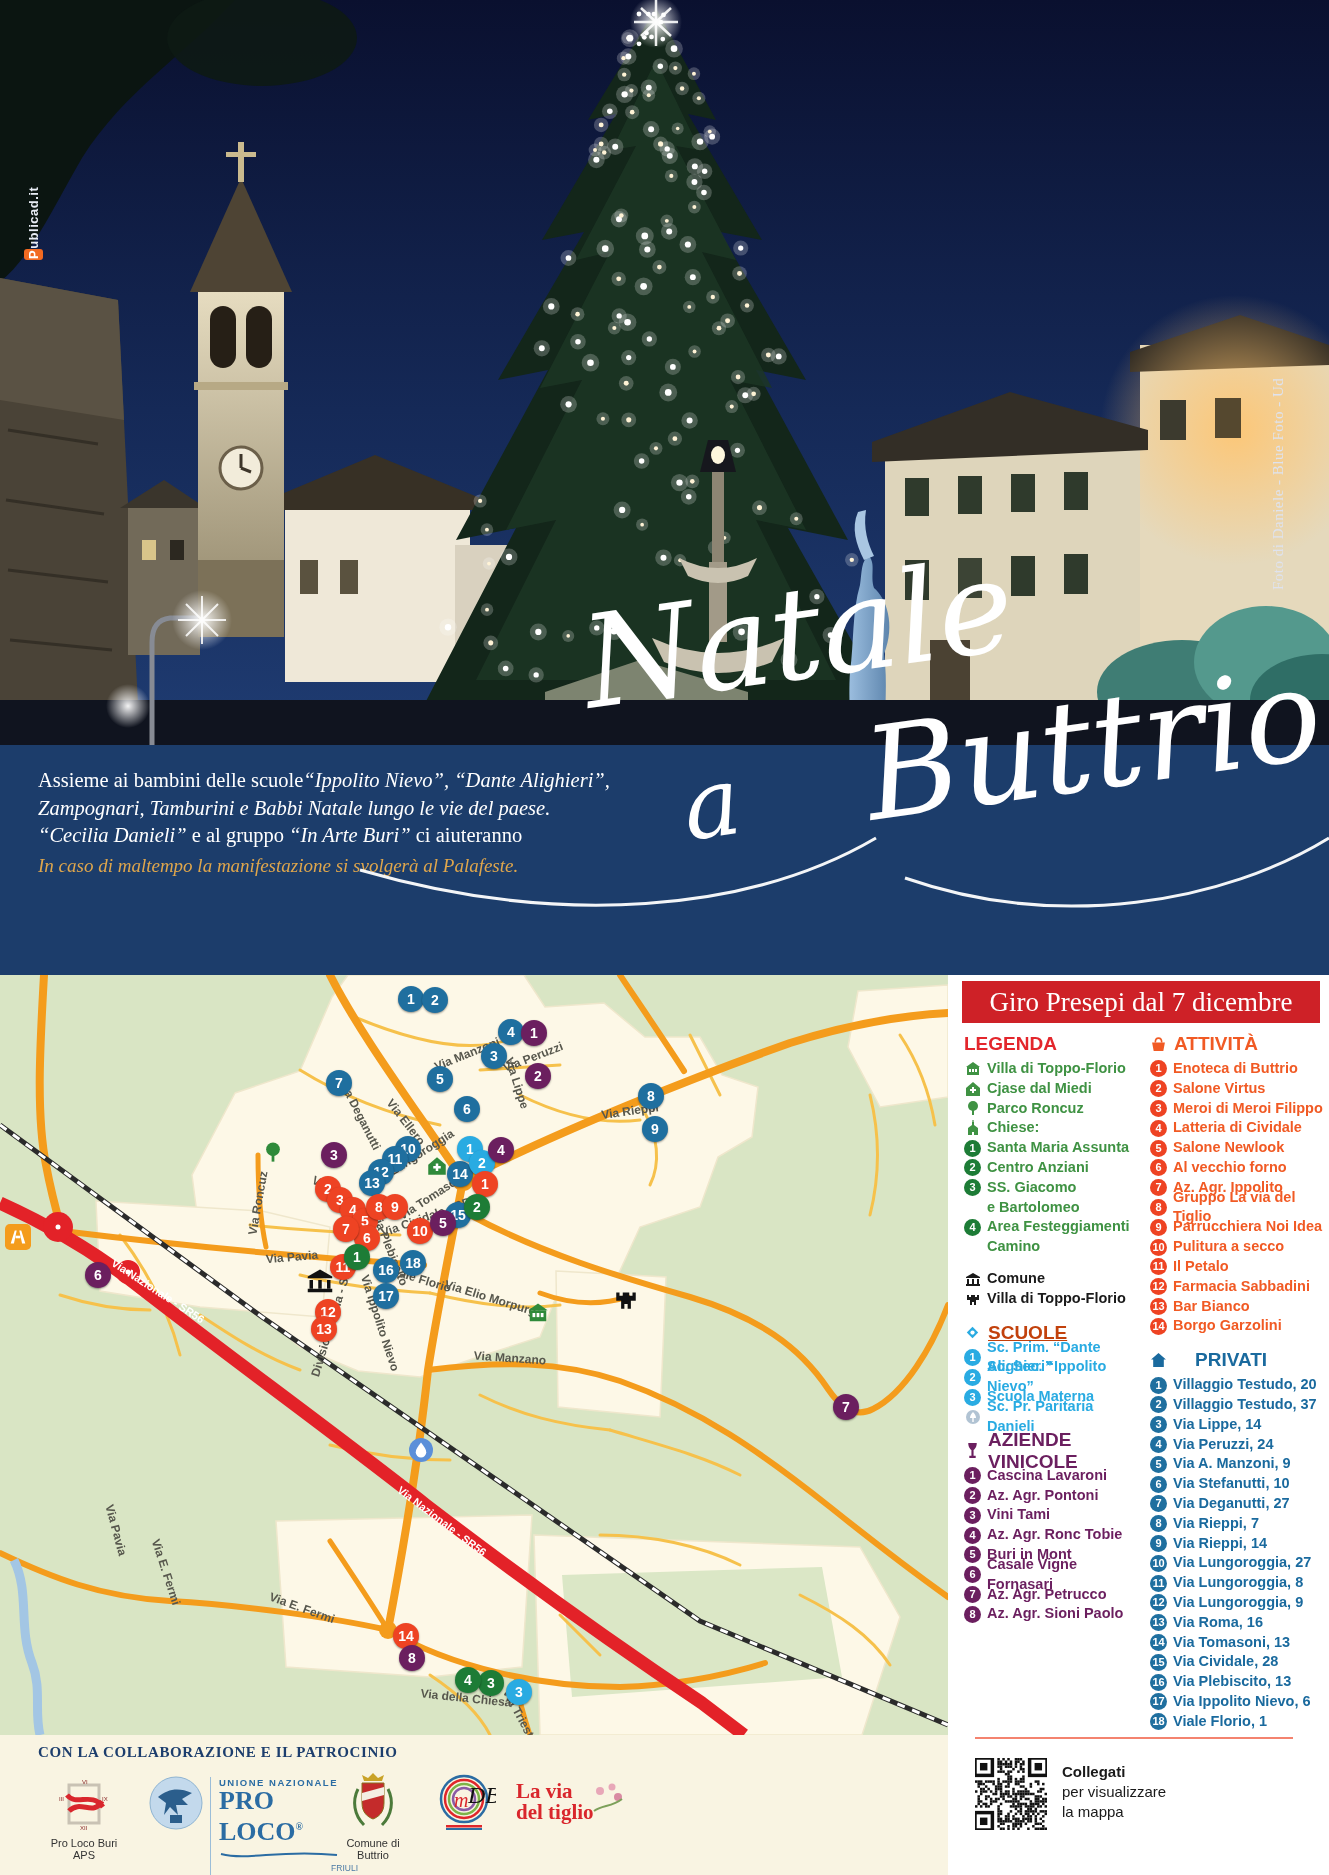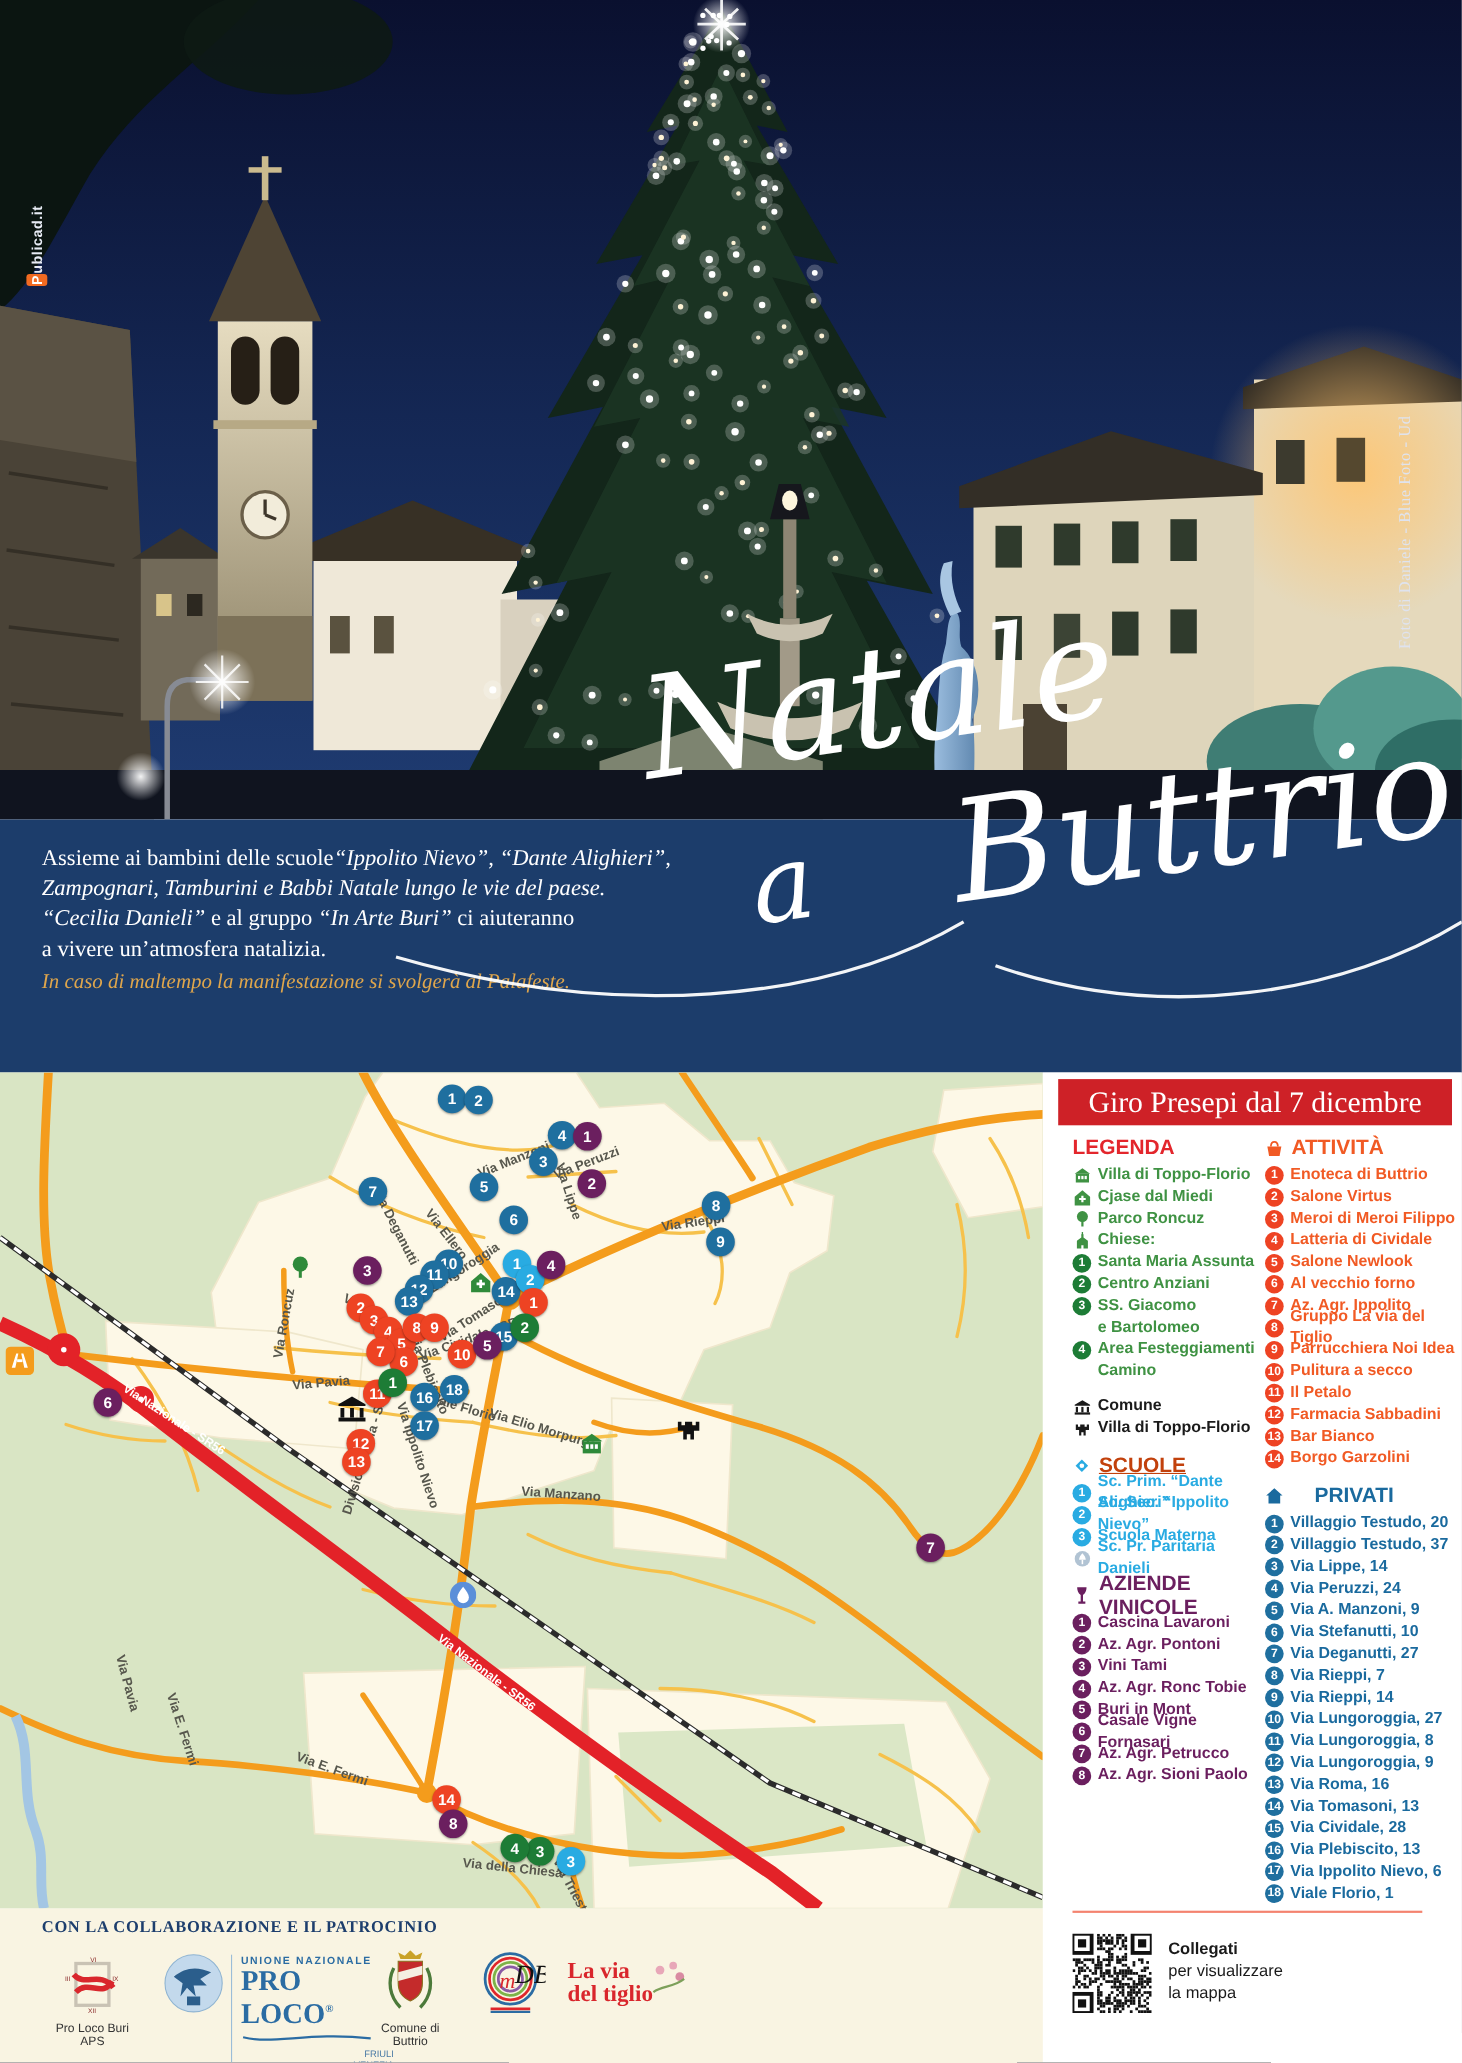--- a/index.html
+++ b/index.html
@@ -31,21 +31,21 @@
       font:bold 14px/26px "Liberation Sans",sans-serif;box-shadow:0 1px 2px rgba(0,0,0,.4);}
   .slabel{position:absolute;font:bold 12px "Liberation Sans",sans-serif;color:#57574d;
       white-space:nowrap;transform-origin:center center;}
   .slabel.w{color:#fff;font-size:11px;}
   .micon{position:absolute;}
   
   #legend-panel{position:absolute;top:975px;left:948px;width:381px;height:900px;background:#fff;}
   #legend-header{position:absolute;left:14px;top:6px;width:358px;height:42px;background:#ce2127;
       color:#fff;text-align:center;font:400 27px/42px "Liberation Serif",serif;}
   .lcol{position:absolute;top:57px;}
-  #lcol-left{left:27px;width:170px;}
+  #lcol-left{left:16px;width:170px;}
   #lcol-right{left:202px;width:178px;}
   .ltitle{display:flex;align-items:center;gap:7px;font:bold 19px "Liberation Sans",sans-serif;
       height:24px;margin-bottom:3px;}
   .lrow{display:flex;align-items:center;gap:6px;height:19.8px;
       font:14.5px/19.8px "Liberation Sans",sans-serif;font-weight:bold;}
   .lrow.l2{padding-left:23px;}
   .lbadge{flex:none;width:17px;height:17px;border-radius:50%;color:#fff;text-align:center;
       font:bold 11px/17px "Liberation Sans",sans-serif;}
   .licon{flex:none;display:inline-flex;width:17px;justify-content:center;}
   .sec{margin-top:12px;}
@@ -435,21 +435,20 @@
     <span class="plogo">P</span><span>ublicad.it</span>
   </div>
   <div id="credit-right" class="vcredit">Foto di Daniele - Blue Foto - Ud</div>
 
   <div id="band">
     <div id="band-inner">
       <div id="band-par">
           <div><span>Assieme ai bambini delle scuole</span><span class="it">“Ippolito Nievo”, “Dante Alighieri”,</span></div>
           <div><span class="it">Zampognari, Tamburini e Babbi Natale lungo le vie del paese.</span></div>
           <div><span class="it">“Cecilia Danieli”</span><span> e al gruppo </span><span class="it">“In Arte Buri”</span><span> ci aiuteranno</span></div>
-          <div><span>a vivere un’atmosfera natalizia.</span></div>
         </div>
       <div id="band-weather">In caso di maltempo la manifestazione si svolgerà al Palafeste.</div>
     </div>
   </div>
   <svg id="script-overlay" width="1329" height="435" viewBox="0 0 1329 435">
     <text transform="translate(590,168) rotate(-8)" font-size="128">Natale</text>
     <text transform="translate(688,300) rotate(-8)" font-size="95">a</text>
     <text transform="translate(872,280) rotate(-8)" font-size="128">Buttrio</text>
     <path d="M360,330 C560,388 750,372 876,298" stroke="#fff" stroke-width="3" fill="none" opacity=".95"></path>
     <path d="M905,338 C1060,392 1225,362 1329,298" stroke="#fff" stroke-width="3" fill="none" opacity=".95"></path>

